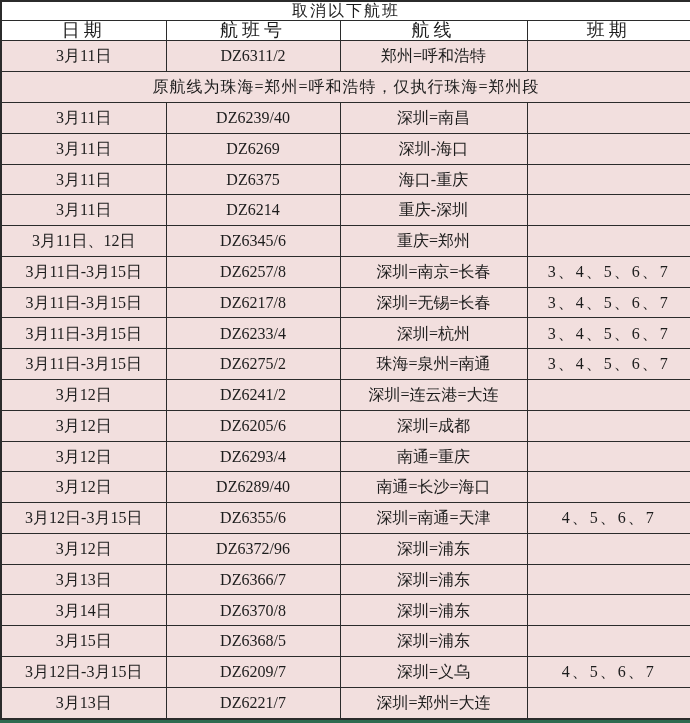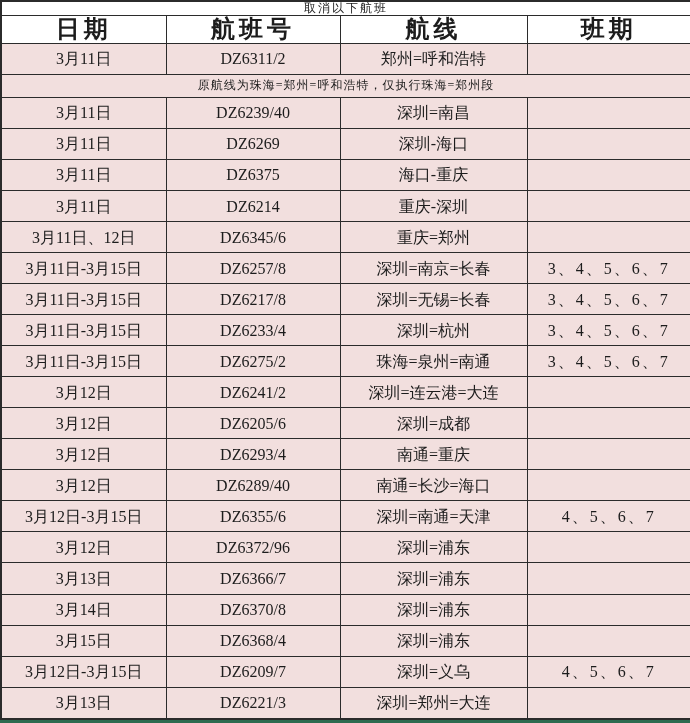--- a/index.html
+++ b/index.html
@@ -39,37 +39,37 @@
     border: 1px solid var(--border);
     text-align: center;
     vertical-align: middle;
     padding: 0 2px;
     white-space: nowrap;
     overflow: hidden;
     line-height: 1.1;
   }
   .title-cell {
     background: var(--header-bg);
-    font-size: 12px;
+    font-size: 16px;
     letter-spacing: 2px;
     text-align: center;
   }
   .header-cell {
     background: var(--header-bg);
-    font-size: 24px;
-    font-weight: bold;
+    font-size: 18px;
+    font-weight: normal;
     letter-spacing: 4px;
   }
   .data-cell {
     background: var(--row-bg);
     font-size: 16px;
   }
   .note-cell {
     background: var(--row-bg);
-    font-size: 12px;
+    font-size: 16px;
     letter-spacing: 1px;
   }
   .schedule-cell {
     letter-spacing: 2px;
   }
   .green-bar {
     width: 690px;
     height: 3px;
     background: var(--bottom-bar);
     flex: 0 0 3px;
@@ -204,32 +204,32 @@
           <td class="cell data-cell schedule-cell"></td>
         </tr>
         <tr>
           <td class="cell data-cell">3月14日</td>
           <td class="cell data-cell">DZ6370/8</td>
           <td class="cell data-cell">深圳=浦东</td>
           <td class="cell data-cell schedule-cell"></td>
         </tr>
         <tr>
           <td class="cell data-cell">3月15日</td>
-          <td class="cell data-cell">DZ6368/4</td>
+          <td class="cell data-cell">DZ6368/5</td>
           <td class="cell data-cell">深圳=浦东</td>
           <td class="cell data-cell schedule-cell"></td>
         </tr>
         <tr>
           <td class="cell data-cell">3月12日-3月15日</td>
           <td class="cell data-cell">DZ6209/7</td>
           <td class="cell data-cell">深圳=义乌</td>
           <td class="cell data-cell schedule-cell">4、5、6、7</td>
         </tr>
         <tr>
           <td class="cell data-cell">3月13日</td>
-          <td class="cell data-cell">DZ6221/3</td>
+          <td class="cell data-cell">DZ6221/7</td>
           <td class="cell data-cell">深圳=郑州=大连</td>
           <td class="cell data-cell schedule-cell"></td>
         </tr>
       </tbody>
   </table>
   <div class="green-bar"></div>
 </div>
 
 </body></html>

